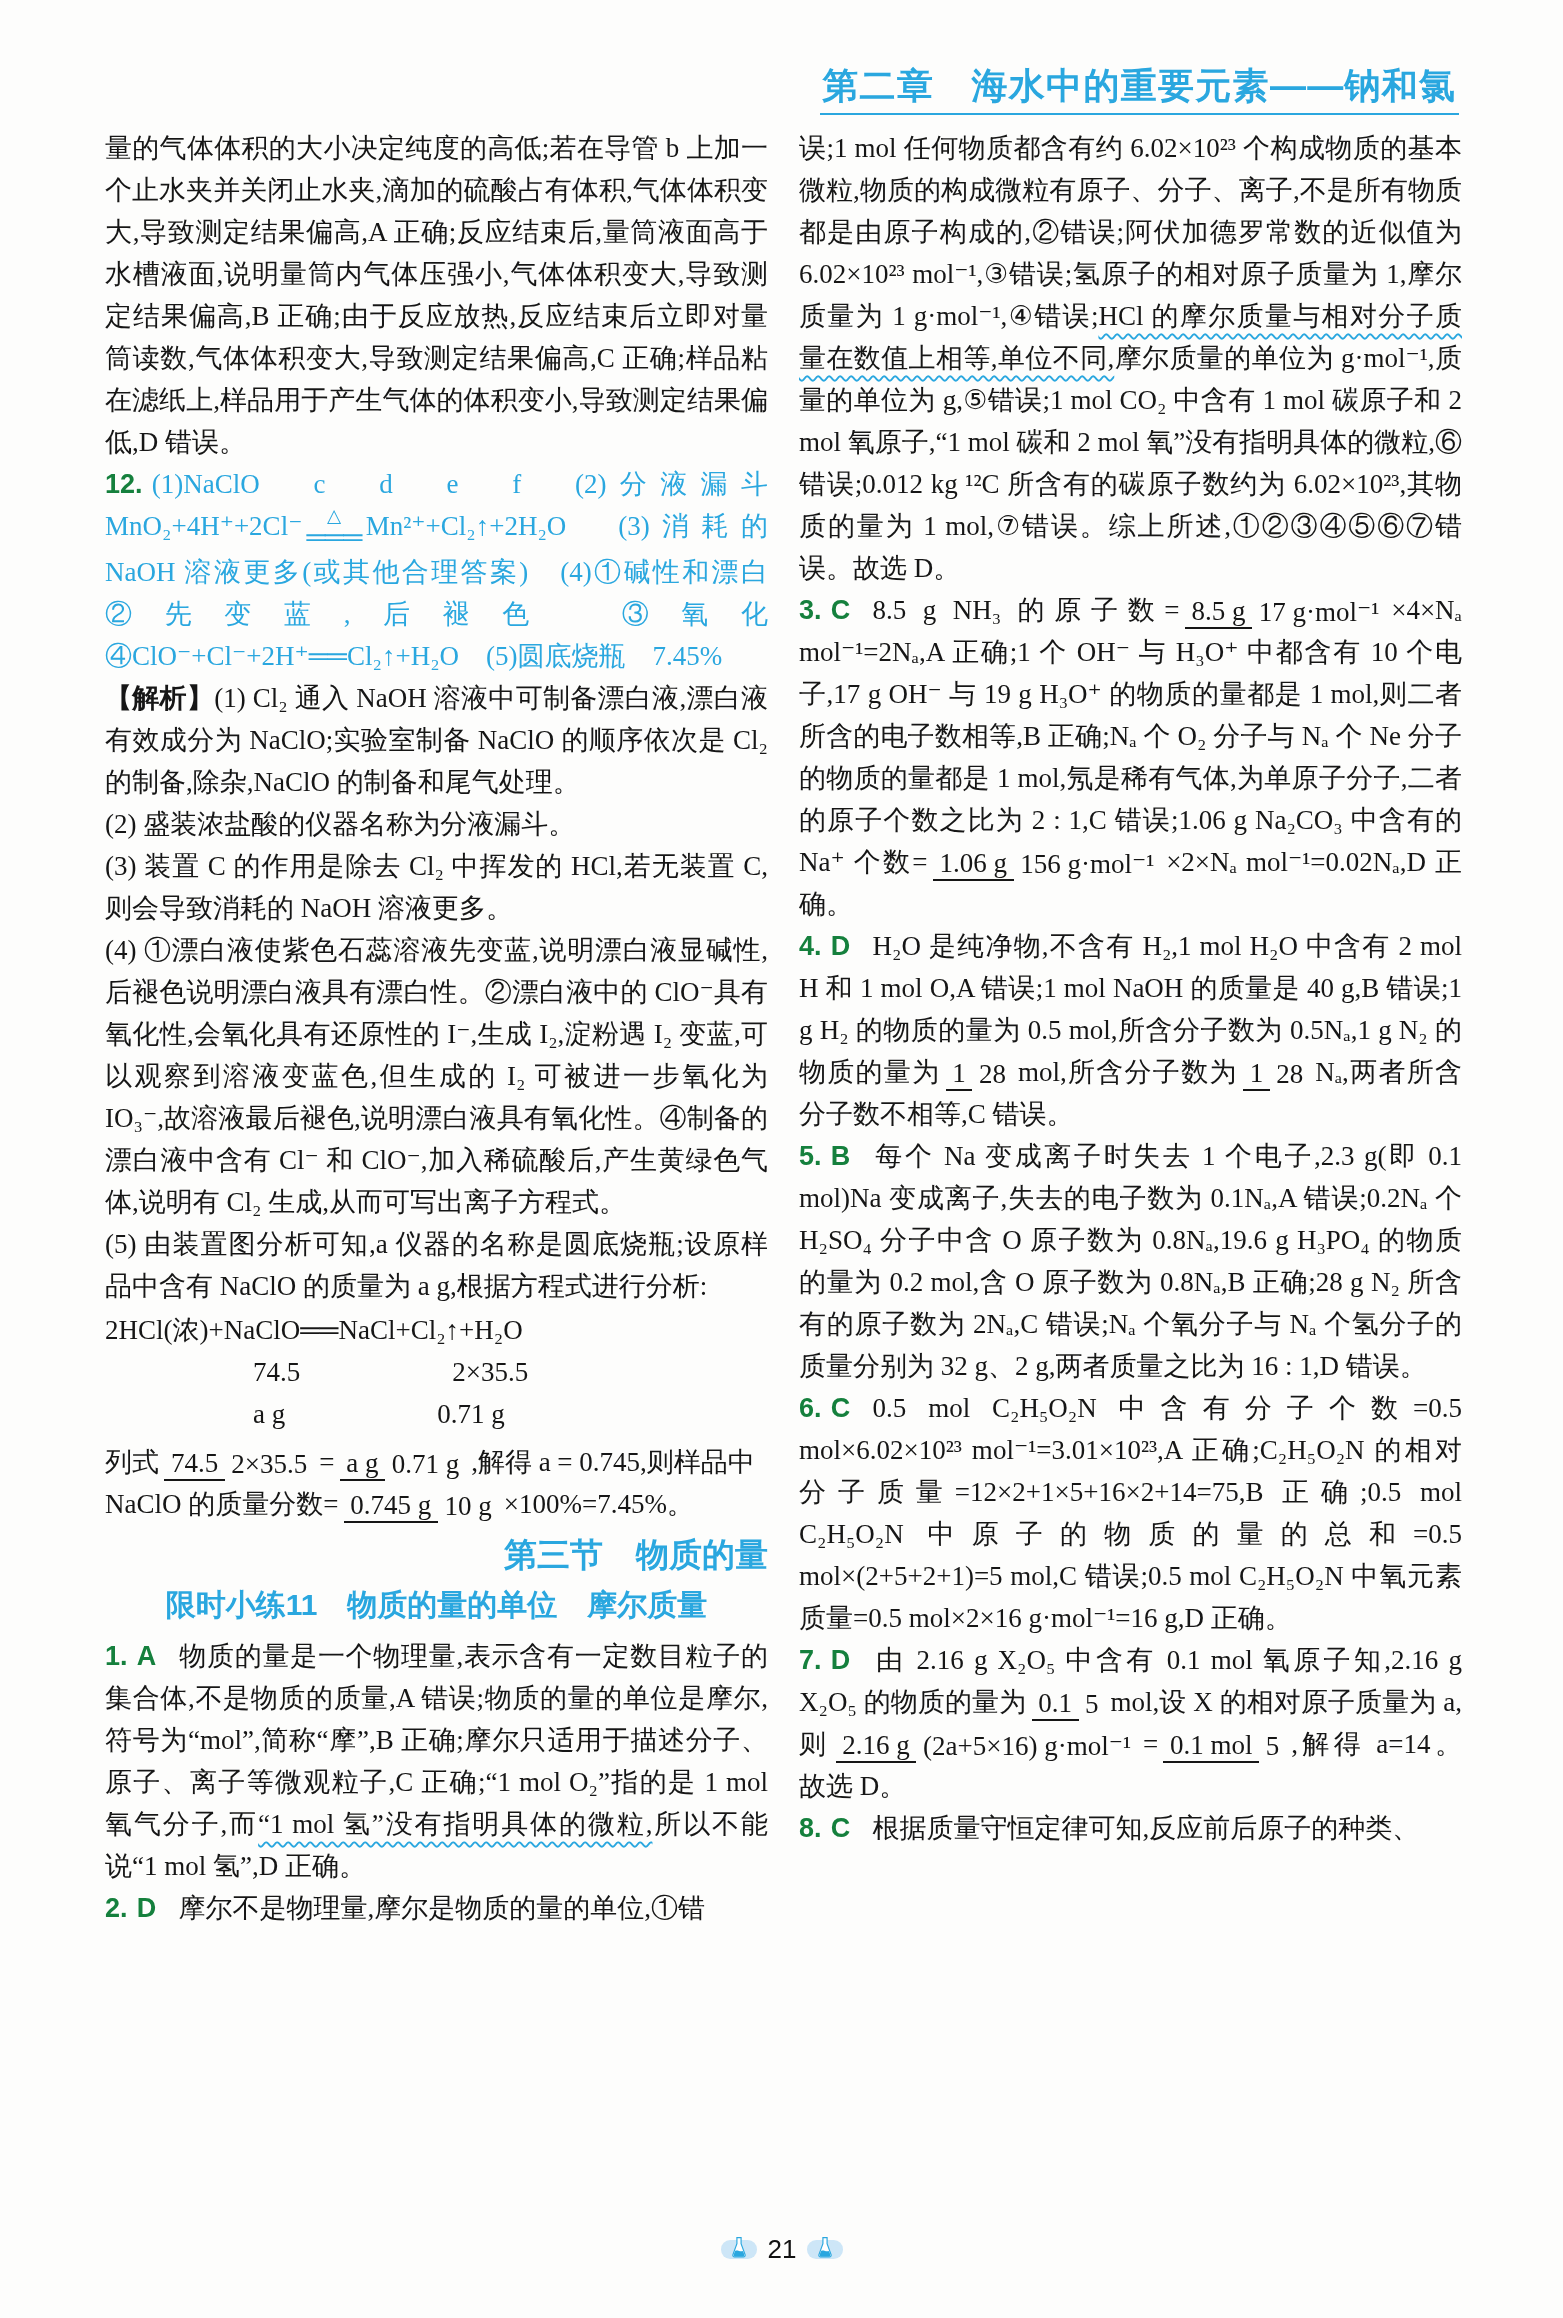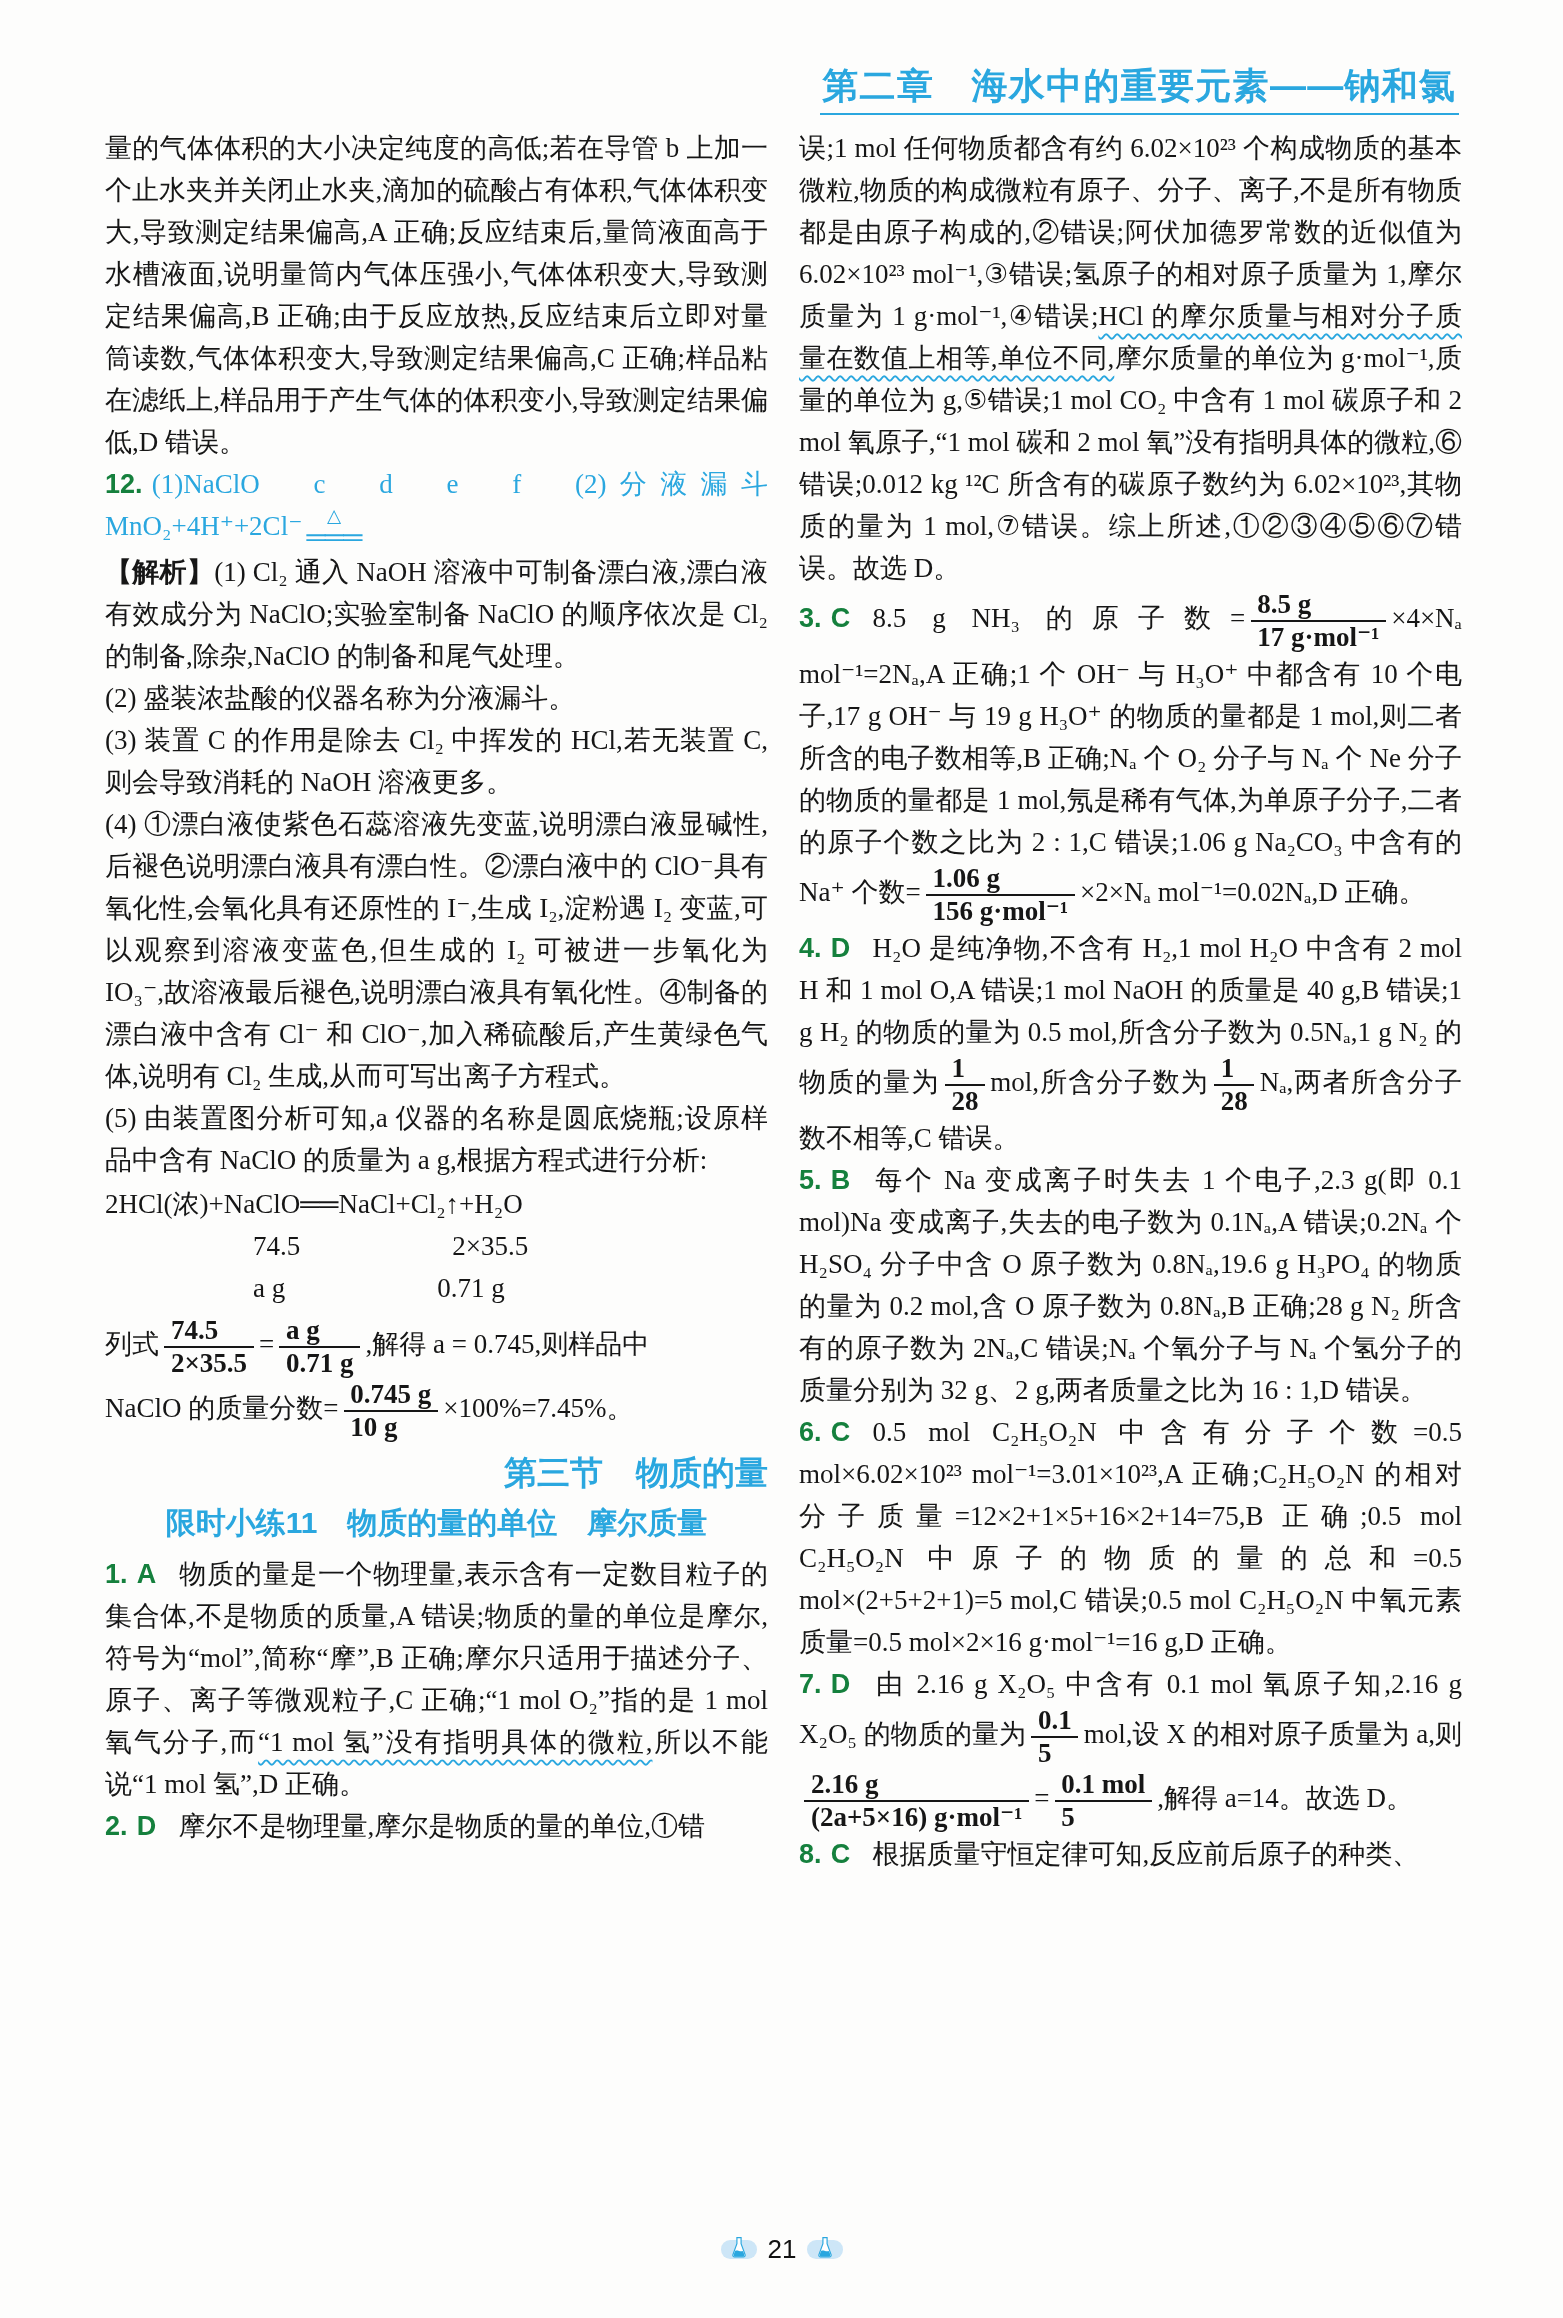--- a/index.html
+++ b/index.html
@@ -32,22 +32,22 @@
   .qletter{margin-right:22.4px;}
   .blue{color:#2aa7df;}
   .bold{font-weight:bold;}
   .wavy{
     text-decoration-line:underline;text-decoration-style:wavy;
     text-decoration-color:#2aa7df;text-decoration-thickness:2px;
     text-underline-offset:8px;
   }
   
   .frac{
-    display:inline-flex;flex-direction:column;
-    vertical-align:middle;line-height:1.15;margin:0 5.3px;font-weight:bold;
+    display:inline-flex;flex-direction:row;align-items:center;
+    vertical-align:middle;line-height:1.15;margin:0 5.3px;
   }
   .frac .fn{padding:0 6.6px;border-bottom:2px solid #161616;}
   .frac .fd{padding:0 6.6px;}
   
   .deq{
     display:inline-flex;flex-direction:column;align-items:center;
     vertical-align:middle;line-height:0.95;margin:0 4px;
   }
   .deq .dd{font-size:18.4px;line-height:18.4px;}
   .deq .de{letter-spacing:-0.7px;}
@@ -88,21 +88,21 @@
 <div class="page">
 
   <div class="chapter">第二章　海水中的重要元素——钠和氯</div>
 
   <div class="col left">
     <p class="t">量的气体体积的大小决定纯度的高低;若在导管 b 上加一个止水夹并关闭止水夹,滴加的硫酸占有体积,气体体积变大,导致测定结果偏高,A 正确;反应结束后,量筒液面高于水槽液面,说明量筒内气体压强小,气体体积变大,导致测定结果偏高,B 正确;由于反应放热,反应结束后立即对量筒读数,气体体积变大,导致测定结果偏高,C 正确;样品粘在滤纸上,样品用于产生气体的体积变小,导致测定结果偏低,D 错误。</p>
 
     <p class="t blue"><span class="qnum">12.</span><span>(1)NaClO　c　d　e　f　(2)分液漏斗　MnO₂+4H⁺+2Cl⁻</span><span class="deq">
           <span class="dd">△</span>
           <span class="de">═══</span>
-        </span></p>
+        </span><span>Mn²⁺+Cl₂↑+2H₂O　(3)消耗的 NaOH 溶液更多(或其他合理答案)　(4)①碱性和漂白　②先变蓝,后褪色　③氧化　④ClO⁻+Cl⁻+2H⁺══Cl₂↑+H₂O　(5)圆底烧瓶　7.45%</span></p>
 
     <p class="t"><span class="bold">【解析】</span><span>(1) Cl₂ 通入 NaOH 溶液中可制备漂白液,漂白液有效成分为 NaClO;实验室制备 NaClO 的顺序依次是 Cl₂ 的制备,除杂,NaClO 的制备和尾气处理。</span></p>
     <p class="t">(2) 盛装浓盐酸的仪器名称为分液漏斗。</p>
     <p class="t">(3) 装置 C 的作用是除去 Cl₂ 中挥发的 HCl,若无装置 C,则会导致消耗的 NaOH 溶液更多。</p>
     <p class="t">(4) ①漂白液使紫色石蕊溶液先变蓝,说明漂白液显碱性,后褪色说明漂白液具有漂白性。②漂白液中的 ClO⁻具有氧化性,会氧化具有还原性的 I⁻,生成 I₂,淀粉遇 I₂ 变蓝,可以观察到溶液变蓝色,但生成的 I₂ 可被进一步氧化为 IO₃⁻,故溶液最后褪色,说明漂白液具有氧化性。④制备的漂白液中含有 Cl⁻ 和 ClO⁻,加入稀硫酸后,产生黄绿色气体,说明有 Cl₂ 生成,从而可写出离子方程式。</p>
     <p class="t">(5) 由装置图分析可知,a 仪器的名称是圆底烧瓶;设原样品中含有 NaClO 的质量为 a g,根据方程式进行分析:</p>
 
     <div class="eqblock">
       <div>2HCl(浓)+NaClO══NaCl+Cl₂↑+H₂O</div>
       <div class="eqrow"><span class="ua">74.5</span><span class="ub">2×35.5</span></div>

